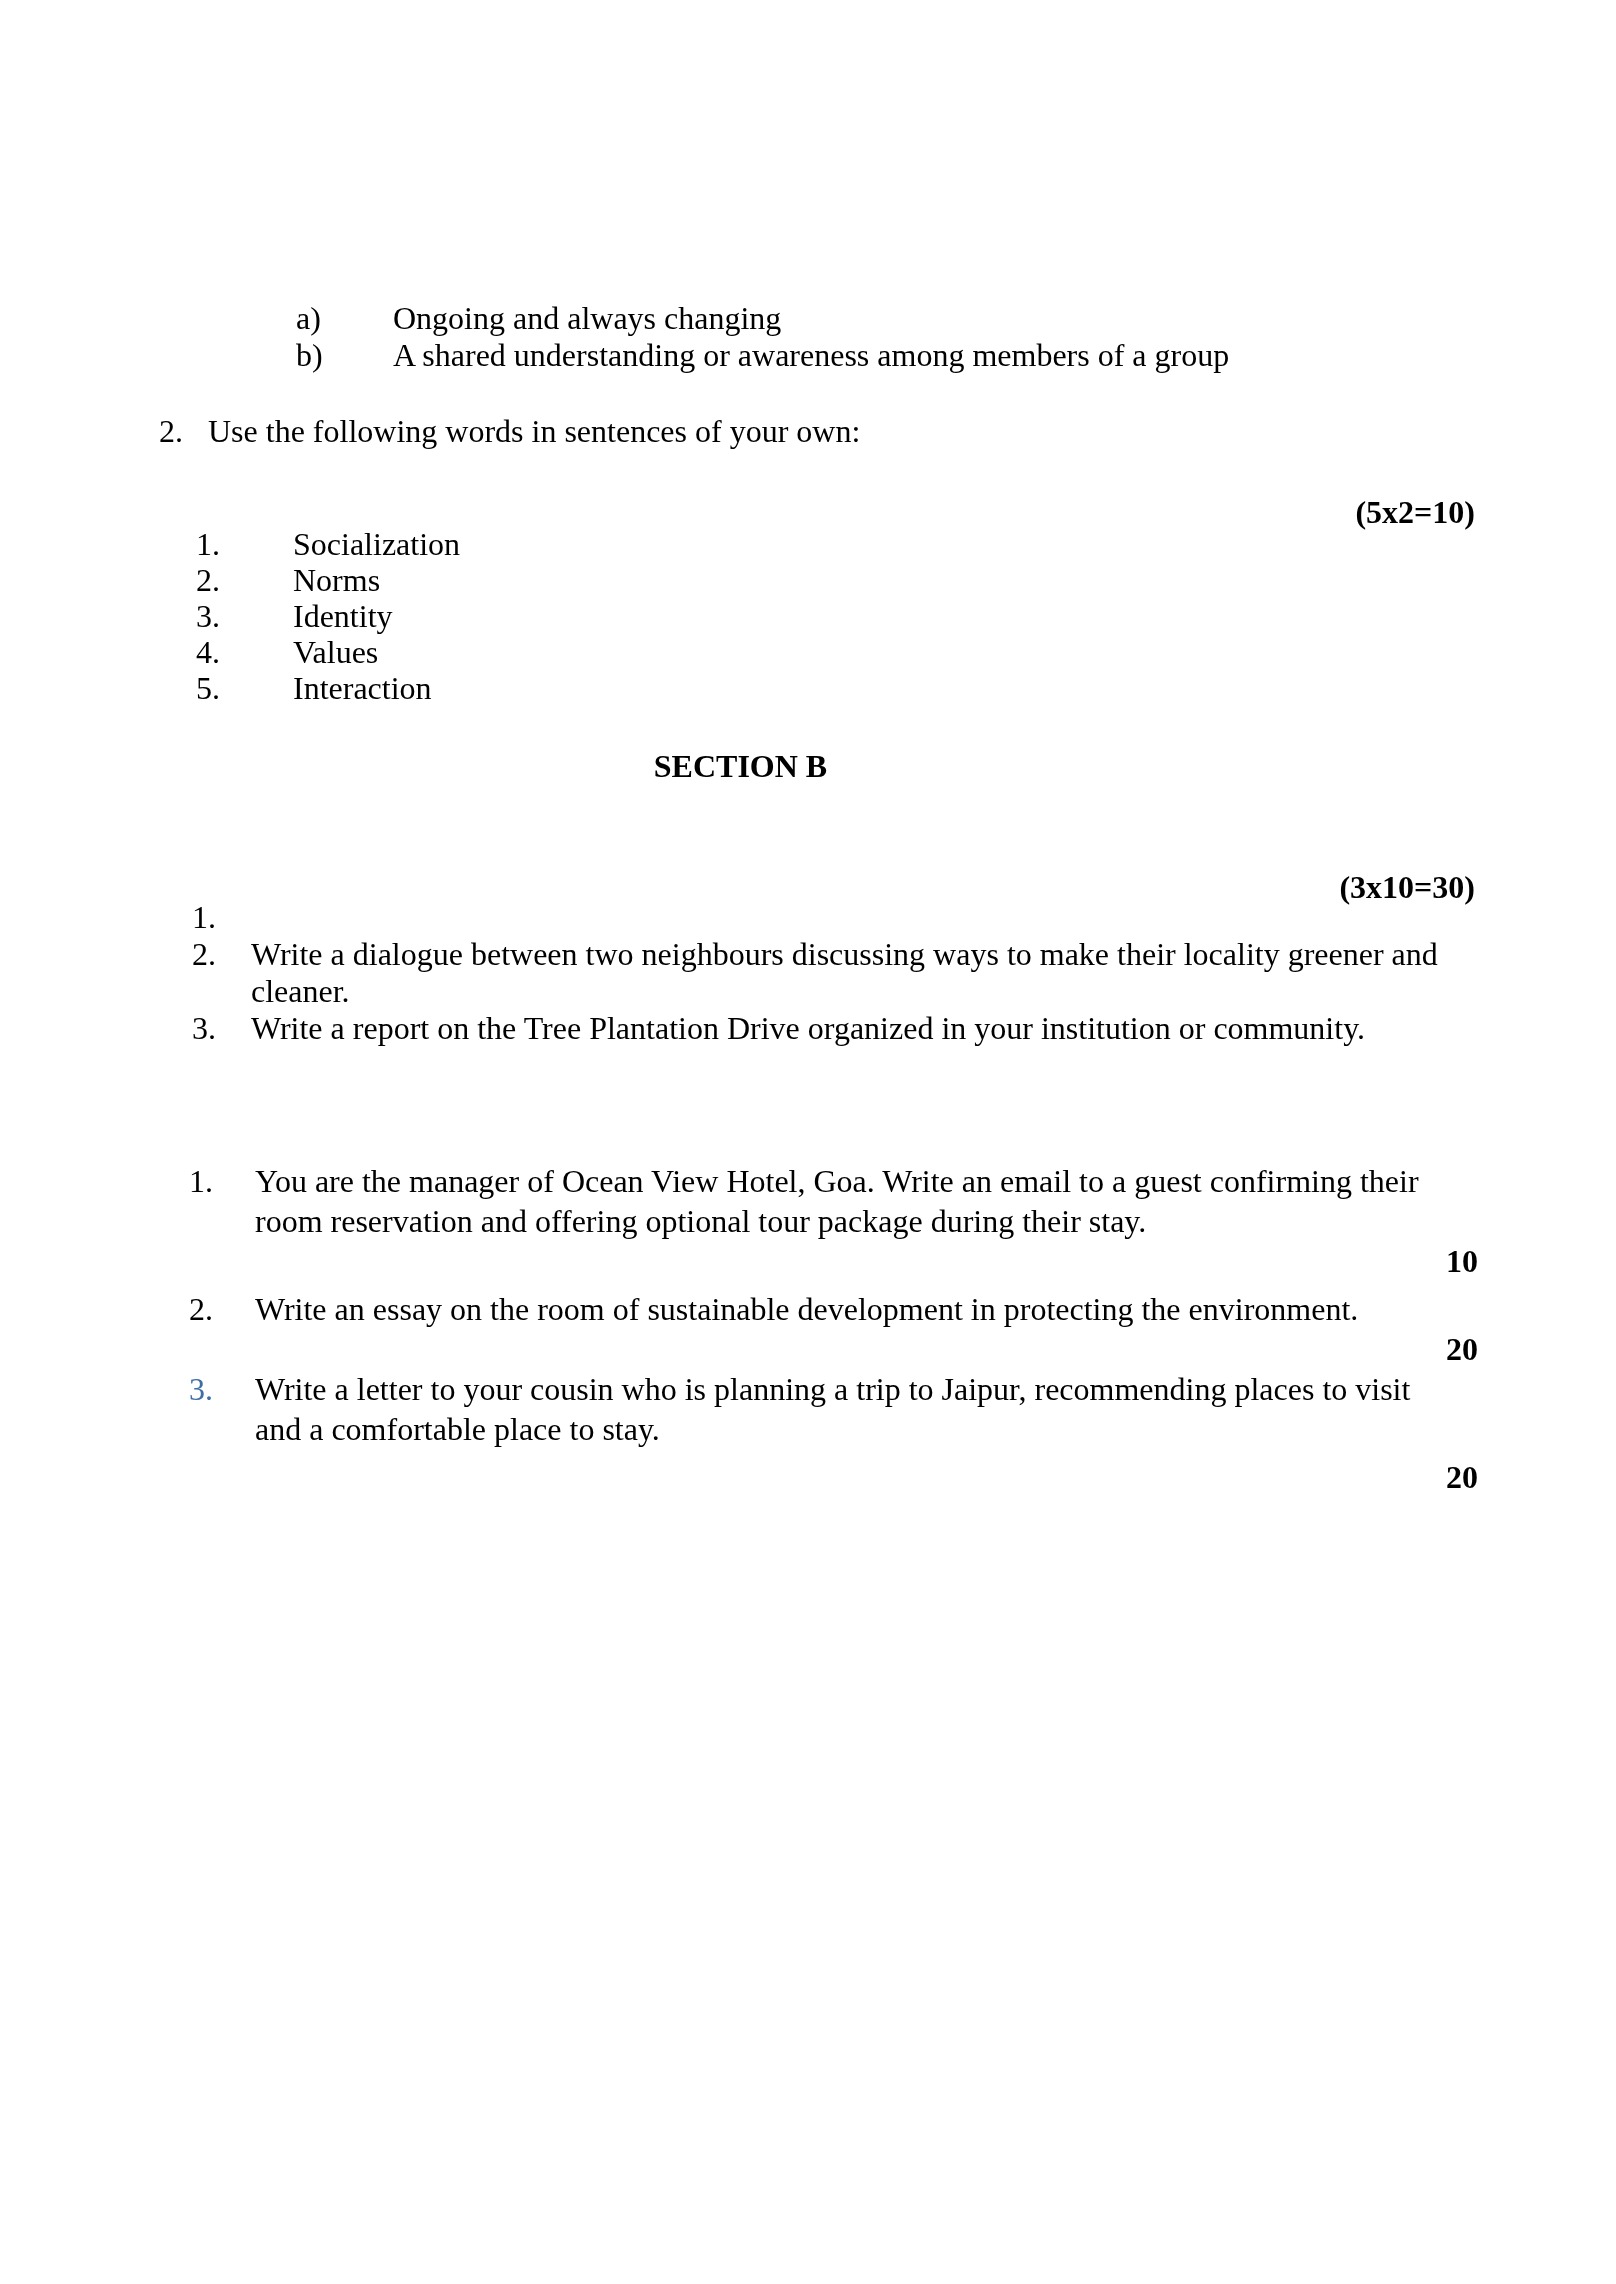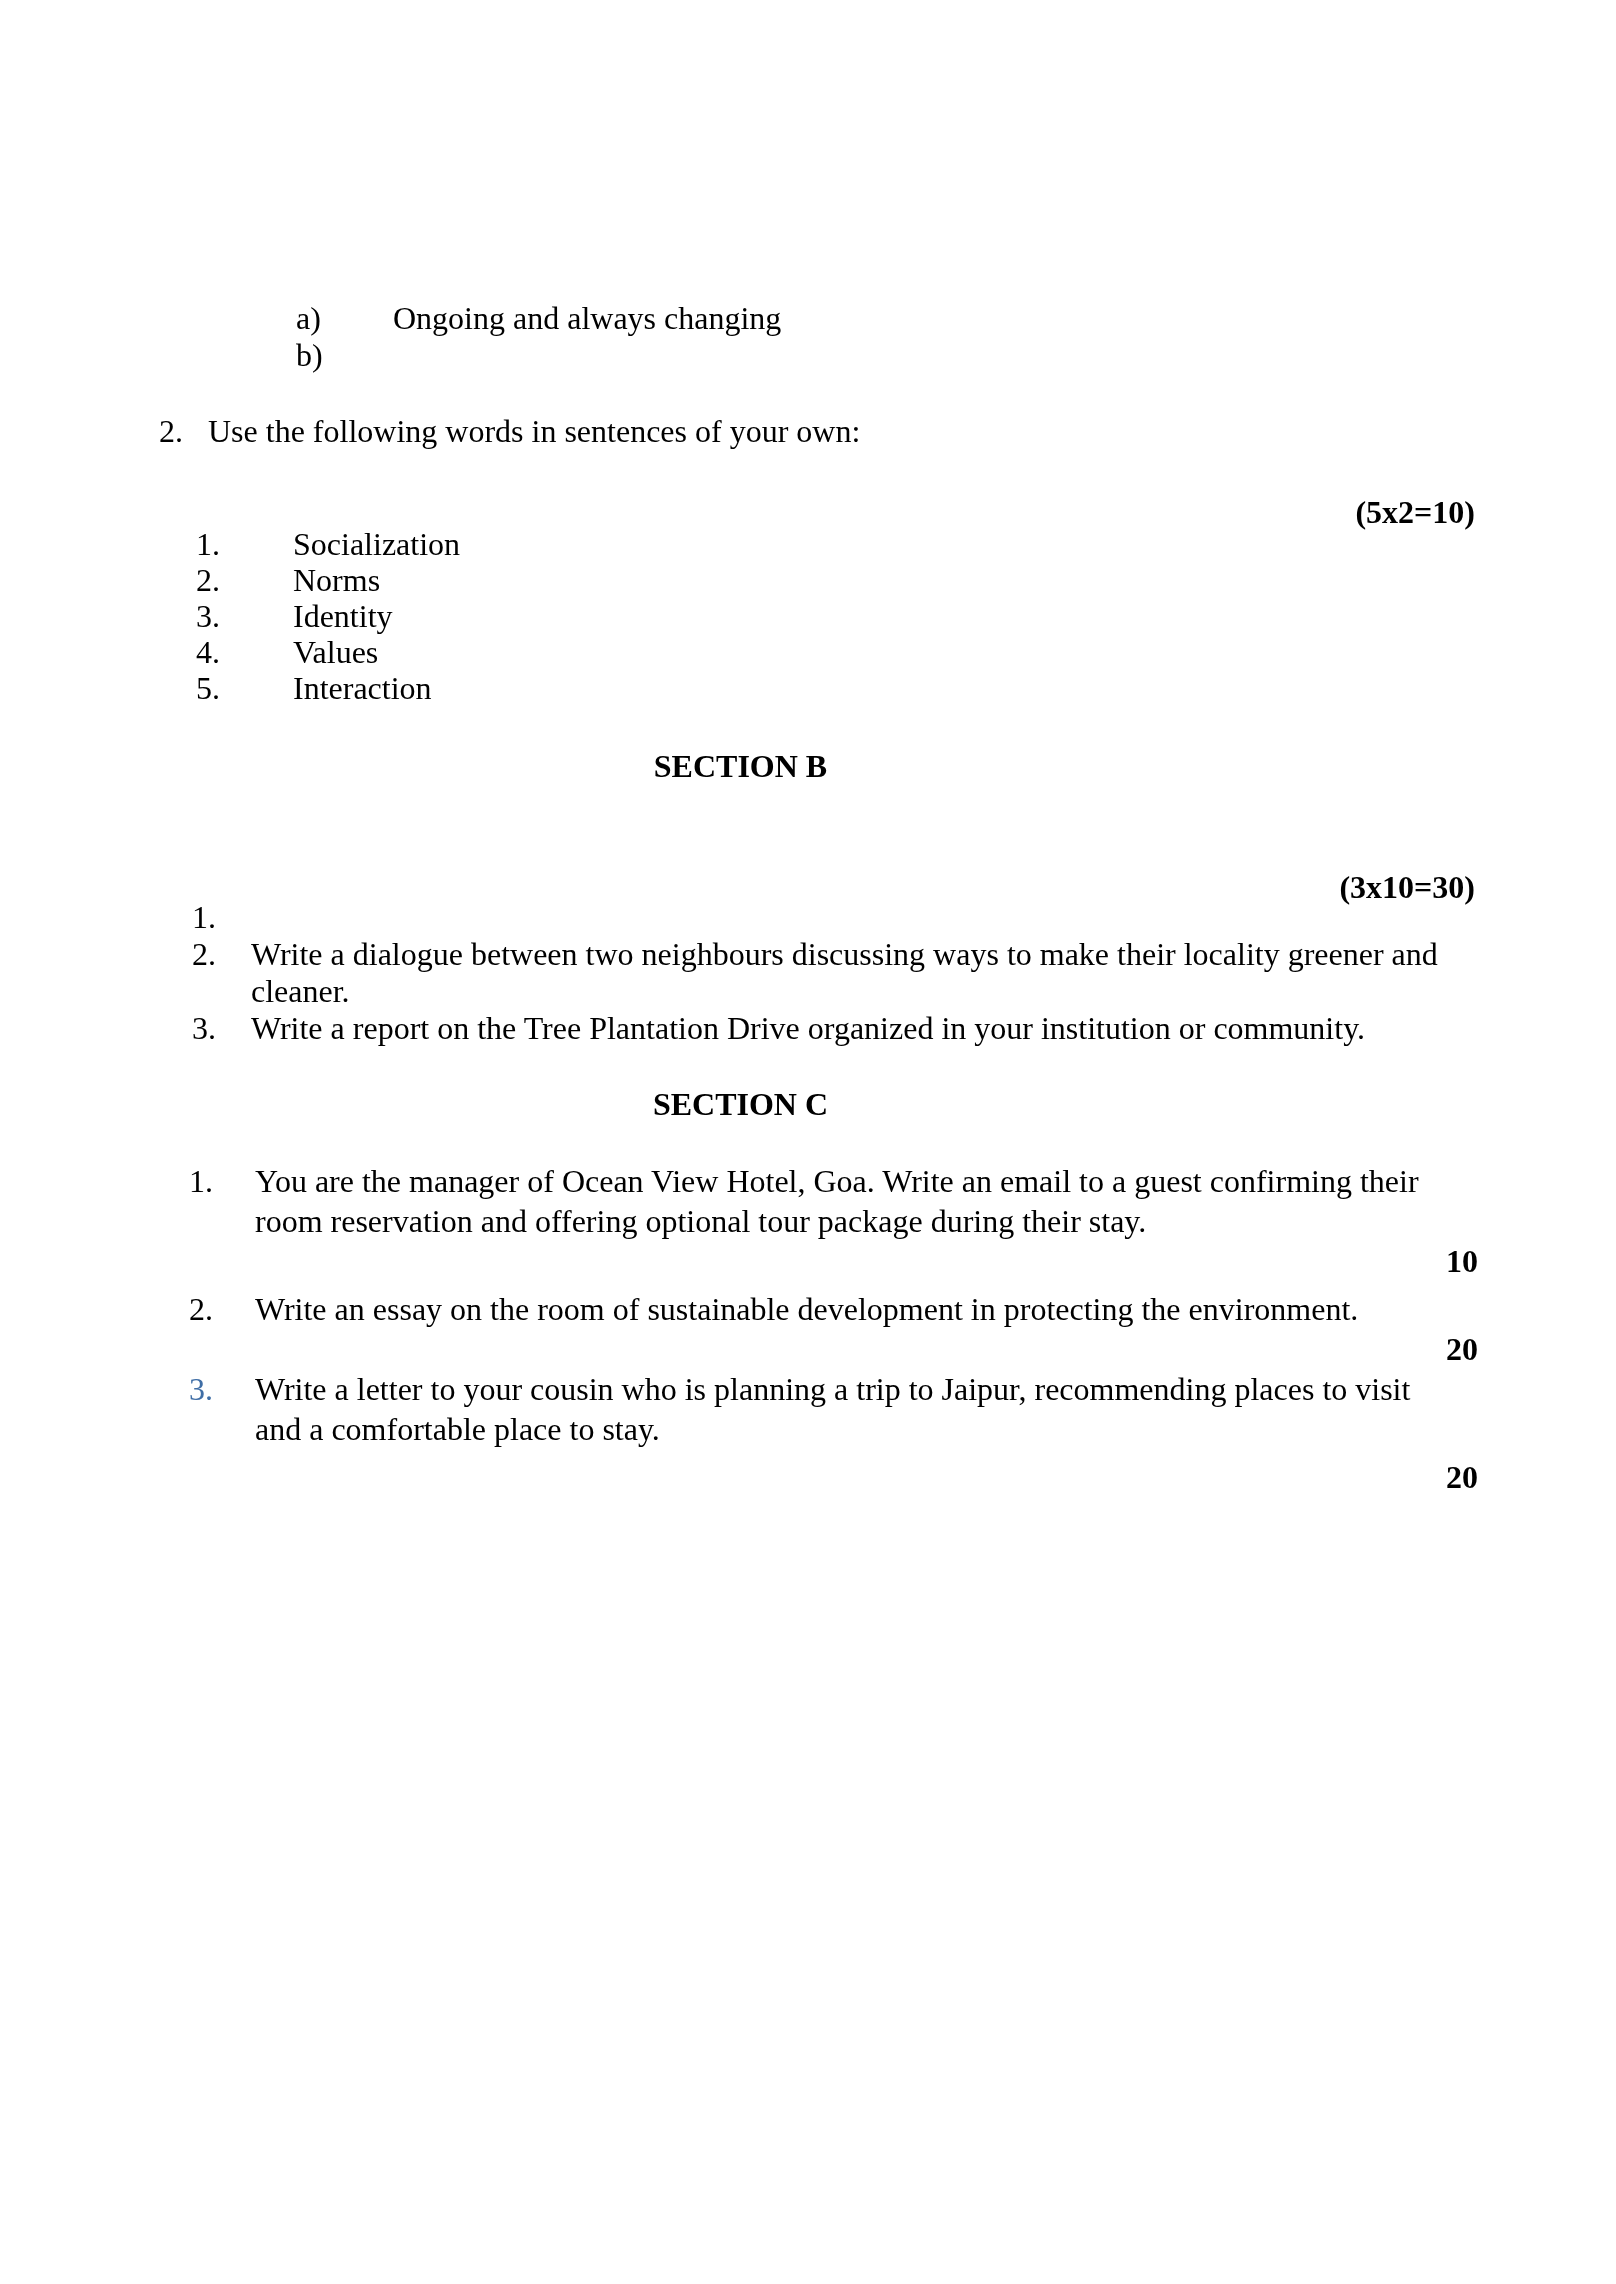--- a/index.html
+++ b/index.html
@@ -50,20 +50,21 @@
 
 <div class="page">
 
   <div class="abs ab-block">
     <div class="ab-row">
       <span class="ab-label">a)</span>
       <span>Ongoing and always changing</span>
     </div>
     <div class="ab-row">
       <span class="ab-label">b)</span>
+      <span>A shared understanding or awareness among members of a group</span>
     </div>
   </div>
 
   <div class="abs q2-line">
     <span class="q2-num">2.</span>
     <span>Use the following words in sentences of your own:</span>
   </div>
 
   <div class="abs marks marks-q2">(5x2=10)</div>
 
@@ -101,21 +102,20 @@
       <span class="b-num">2.</span>
       <span class="wrap">Write a dialogue between two neighbours discussing ways to make their locality greener and
 cleaner.</span>
     </div>
     <div class="b-row">
       <span class="b-num">3.</span>
       <span class="wrap">Write a report on the Tree Plantation Drive organized in your institution or community.</span>
     </div>
   </div>
 
-  <div class="abs section-title title-c">SECTION C</div>
 
   <div class="abs list-c">
     <div class="c-row">
       <span class="c-num">1.</span>
       <span class="wrap">You are the manager of Ocean View Hotel, Goa. Write an email to a guest confirming their
 room reservation and offering optional tour package during their stay.</span>
     </div>
     <div class="c-marks">10</div>
 
     <div class="c-row mt">

